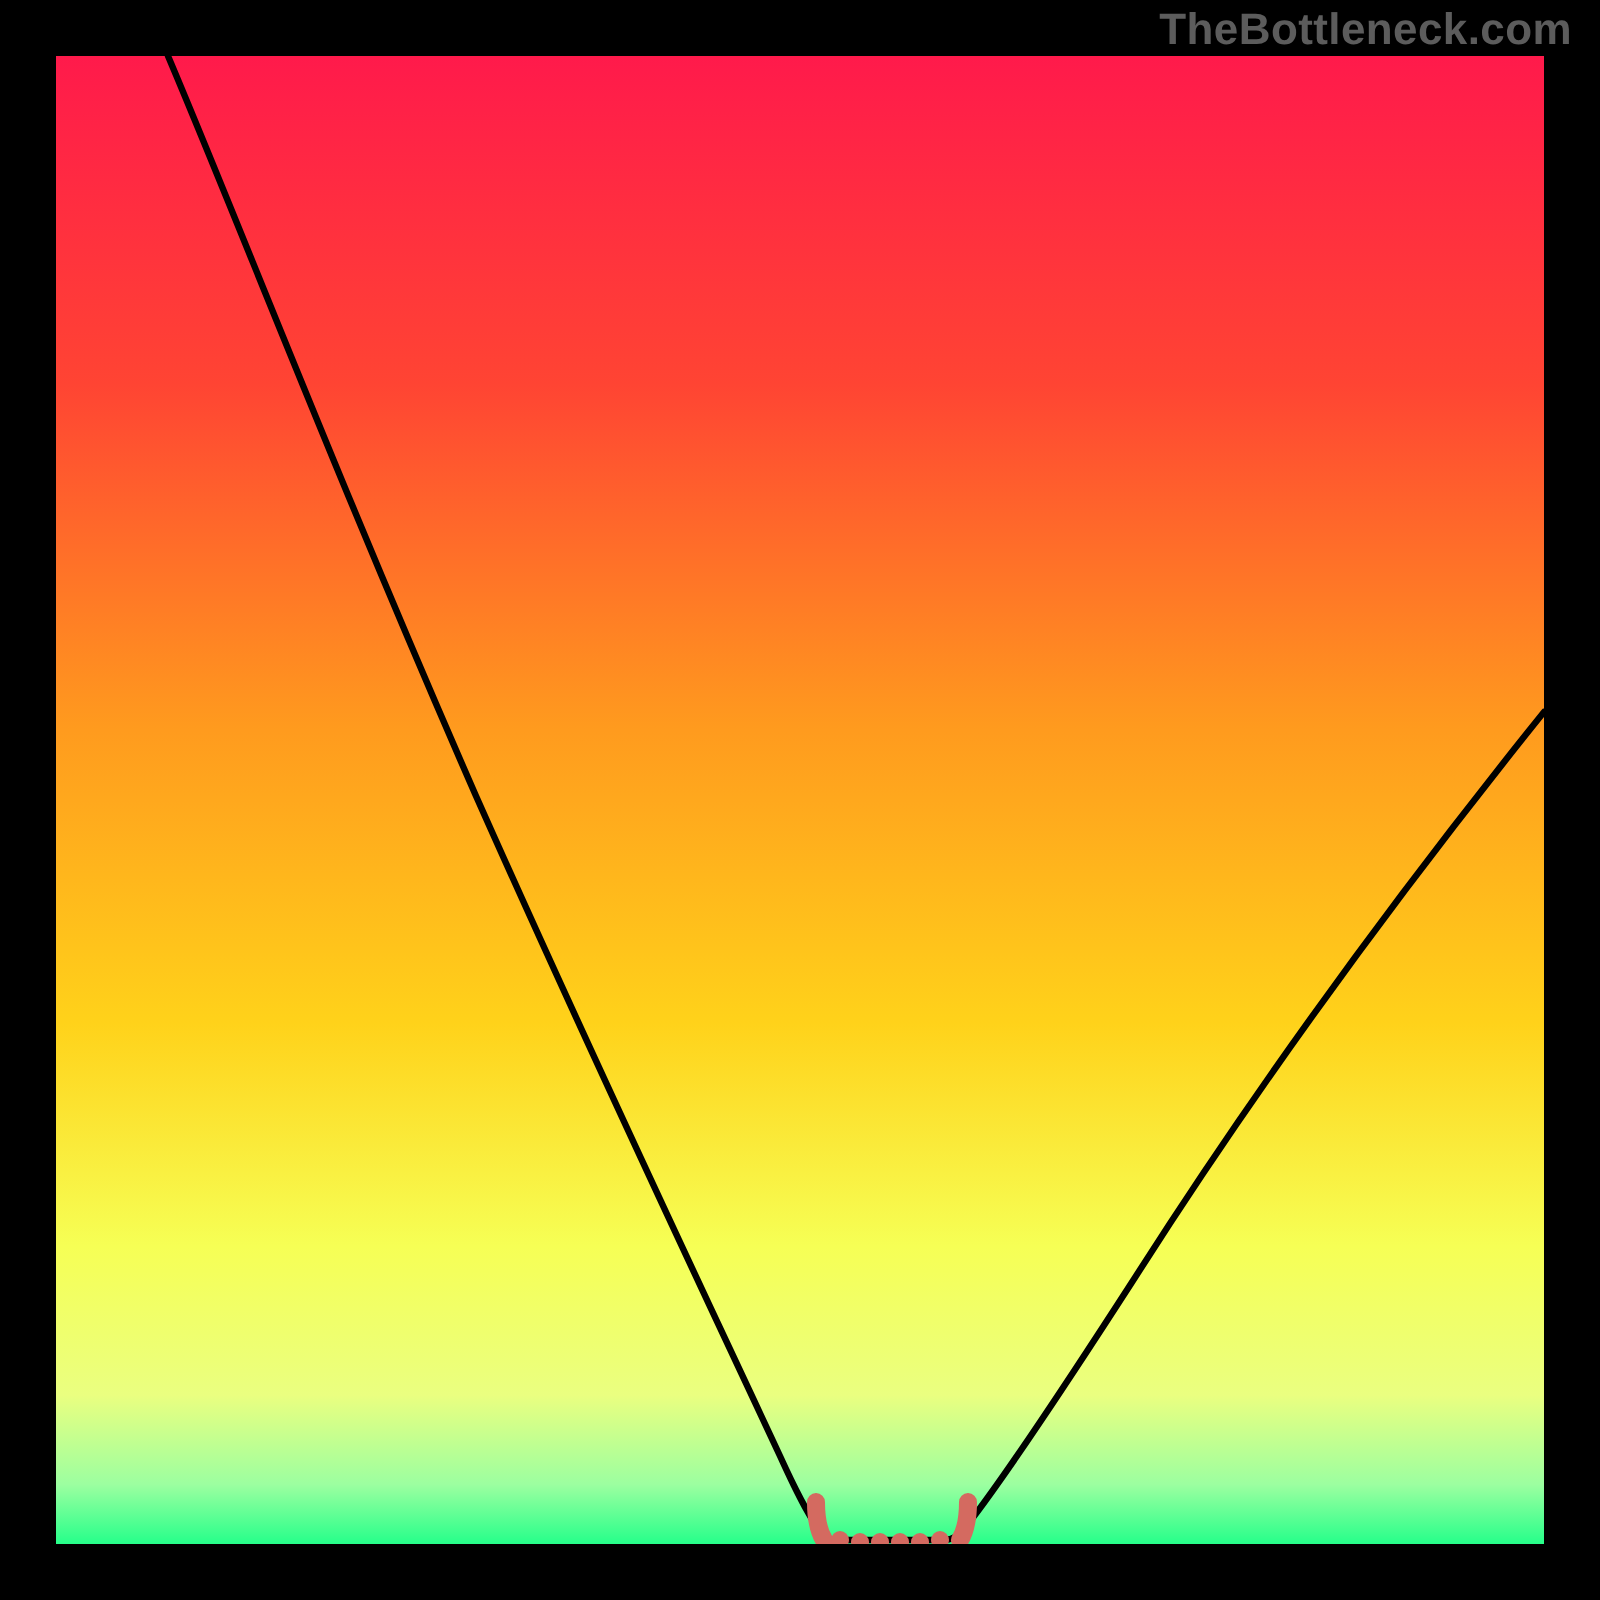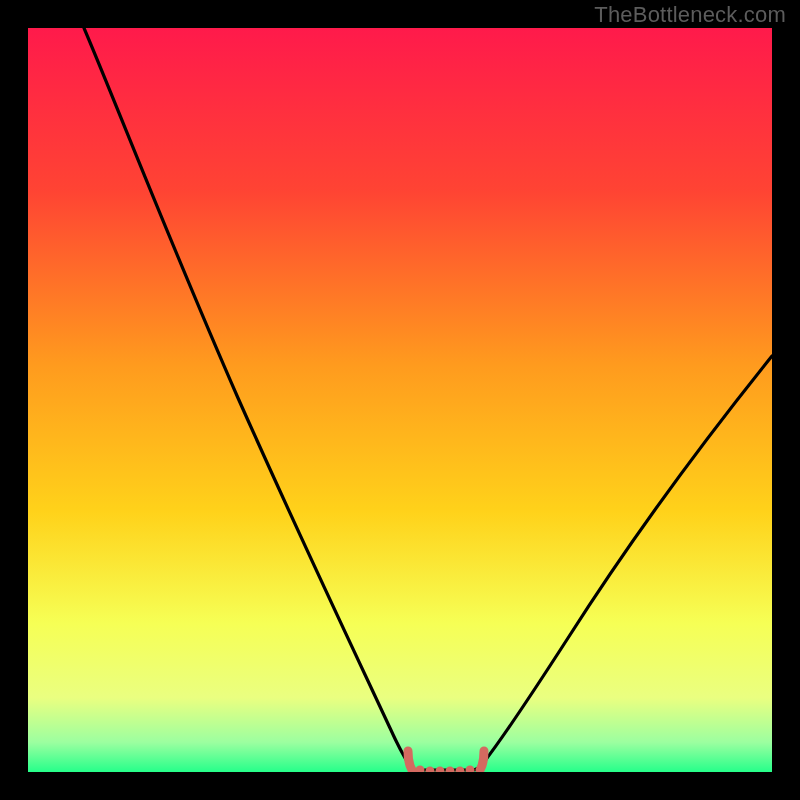--- a/index.html
+++ b/index.html
@@ -15,21 +15,21 @@
     position: relative;
     width: 800px;
     height: 800px;
     background: #000;
   }
   .watermark {
     position: absolute;
     top: 2px;
     right: 14px;
     font-size: 22px;
-    font-weight: 400;
+    font-weight: 700;
     color: #5c5c5c;
     letter-spacing: 0.2px;
     z-index: 5;
     text-align: center;
   }
   .plot-area {
     position: absolute;
     left: 28px;
     top: 28px;
     width: 744px;

